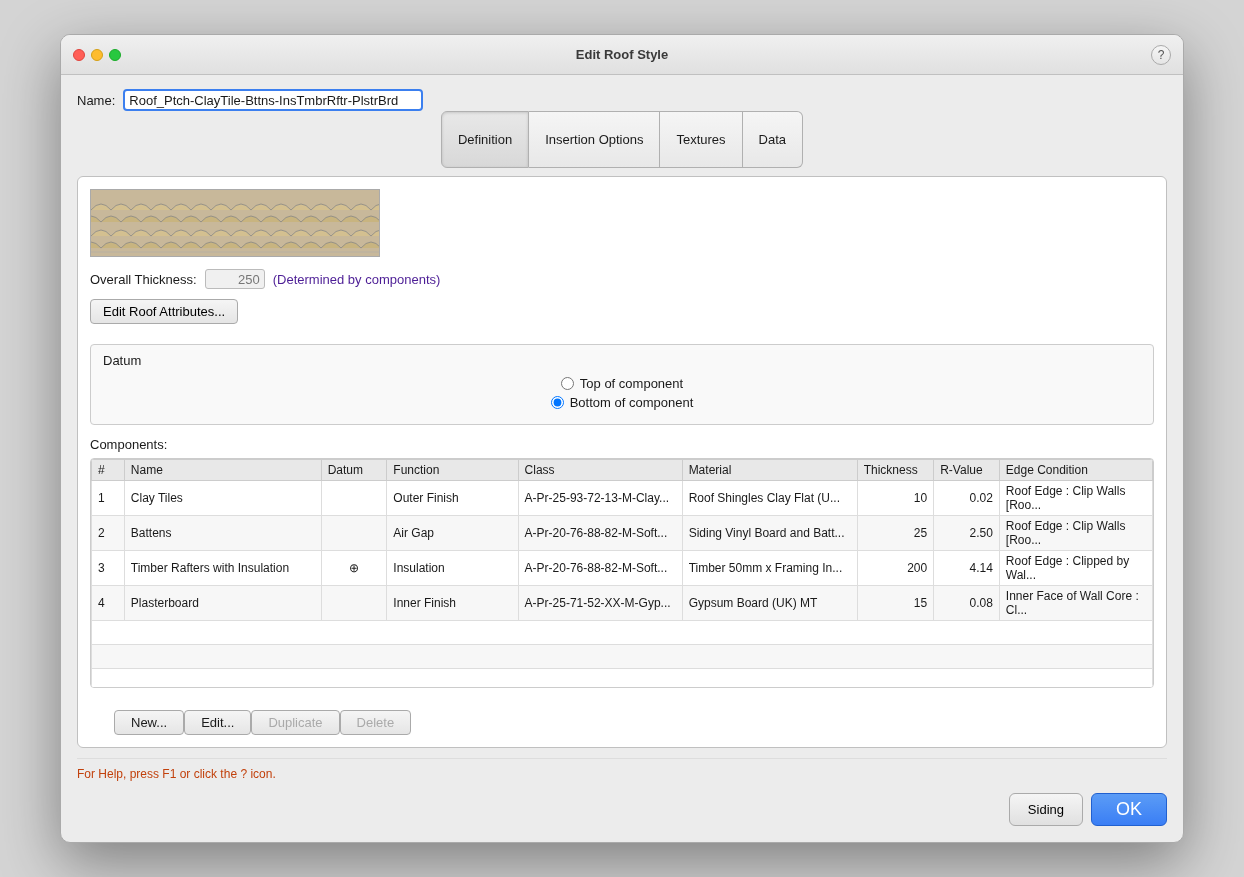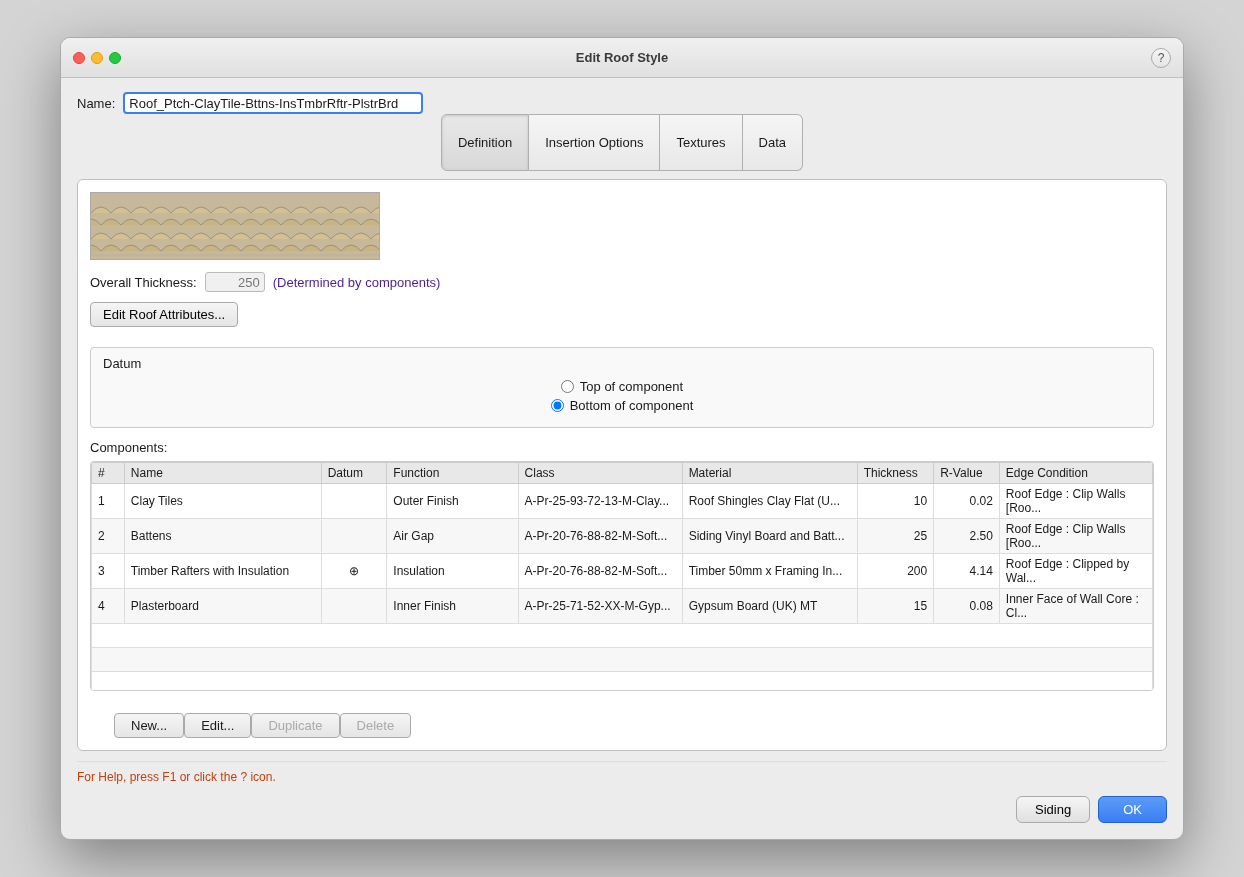--- a/index.html
+++ b/index.html
@@ -299,21 +299,21 @@
       padding: 5px 18px;
       font-size: 13px;
       border: 1px solid #aaa;
       border-radius: 6px;
       background: linear-gradient(to bottom, #f5f5f5, #e0e0e0);
       cursor: pointer;
     }
 
     .ok-btn {
       padding: 5px 24px;
-      font-size: 13px;
+      font-size: 18px;
       border: 1px solid #2060d0;
       border-radius: 6px;
       background: linear-gradient(to bottom, #5b9cf6, #3a7ef5);
       color: white;
       cursor: pointer;
       font-weight: 500;
     }
 
     .table-wrapper {
       border: 1px solid #ccc;

